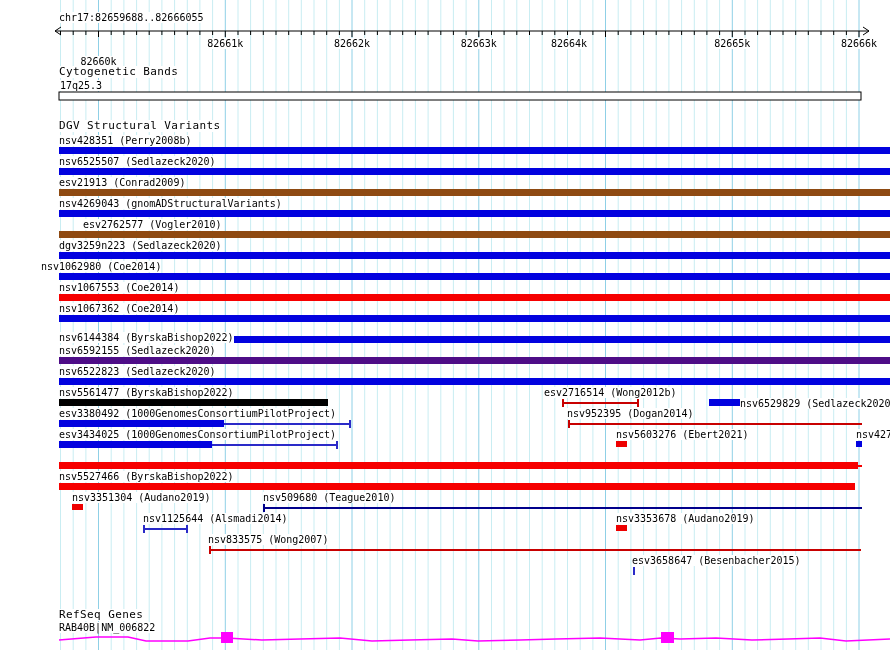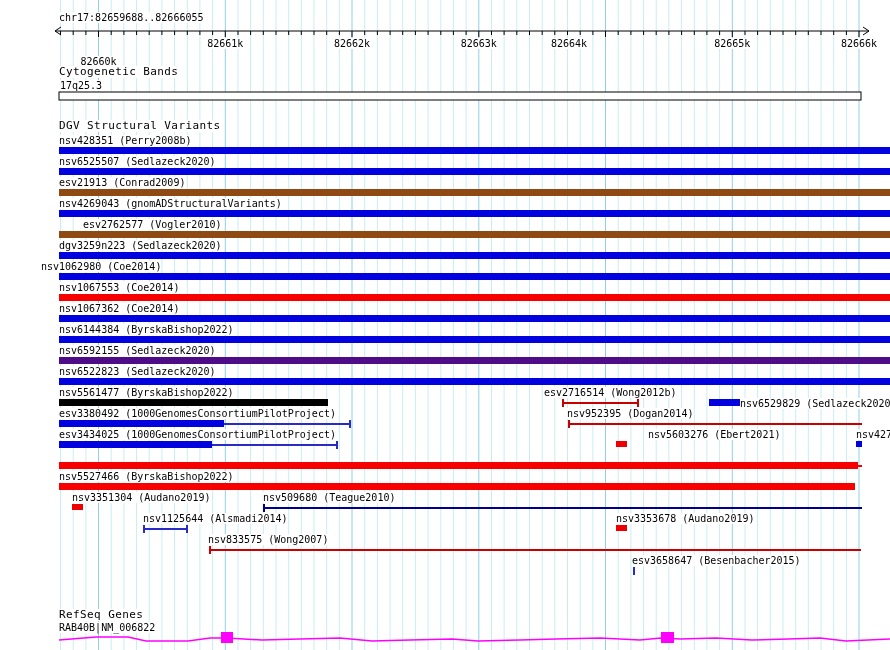--- a/index.html
+++ b/index.html
@@ -182,21 +182,21 @@
       <div class="lbl" style="left: 59px; top: 219px; margin-left: 24px;">esv2762577 (Vogler2010)</div>
       <div class="shape" style="left: 59px; top: 231px; width: 831px; height: 7px; background: rgb(142, 74, 18);"></div>
       <div class="lbl" style="left: 59px; top: 240px;">dgv3259n223 (Sedlazeck2020)</div>
       <div class="shape" style="left: 59px; top: 252px; width: 831px; height: 7px; background: rgb(2, 2, 223);"></div>
       <div class="lbl" style="left: 41px; top: 261px;">nsv1062980 (Coe2014)</div>
       <div class="shape" style="left: 59px; top: 273px; width: 831px; height: 7px; background: rgb(2, 2, 223);"></div>
       <div class="lbl" style="left: 59px; top: 282px;">nsv1067553 (Coe2014)</div>
       <div class="shape" style="left: 59px; top: 294px; width: 831px; height: 7px; background: rgb(246, 0, 0);"></div>
       <div class="lbl" style="left: 59px; top: 303px;">nsv1067362 (Coe2014)</div>
       <div class="shape" style="left: 59px; top: 315px; width: 831px; height: 7px; background: rgb(2, 2, 223);"></div>
-      <div class="lbl" style="left: 59px; top: 324px;">nsv6144384 (ByrskaBishop2022)</div>
+      <div class="lbl" style="left: 59px; top: 332px;">nsv6144384 (ByrskaBishop2022)</div>
       <div class="shape" style="left: 59px; top: 336px; width: 831px; height: 7px; background: rgb(2, 2, 223);"></div>
       <div class="lbl" style="left: 59px; top: 345px;">nsv6592155 (Sedlazeck2020)</div>
       <div class="shape" style="left: 59px; top: 357px; width: 831px; height: 7px; background: rgb(78, 13, 135);"></div>
       <div class="lbl" style="left: 59px; top: 366px;">nsv6522823 (Sedlazeck2020)</div>
       <div class="shape" style="left: 59px; top: 378px; width: 831px; height: 7px; background: rgb(2, 2, 223);"></div>
       <div class="lbl" style="left: 59px; top: 387px;">nsv5561477 (ByrskaBishop2022)</div>
       <div class="shape" style="left: 59px; top: 399px; width: 269px; height: 7px; background: rgb(0, 0, 0);"></div>
       <div class="lbl" style="left: 544px; top: 387px;">esv2716514 (Wong2012b)</div>
       <div class="shape" style="left: 562px; top: 399px; width: 2px; height: 8px; background: rgb(200, 0, 0);"></div>
       <div class="shape" style="left: 562px; top: 402px; width: 75px; height: 2px; background: rgb(200, 0, 0);"></div>
@@ -207,21 +207,21 @@
       <div class="shape" style="left: 59px; top: 420px; width: 165px; height: 7px; background: rgb(2, 2, 223);"></div>
       <div class="shape" style="left: 224px; top: 423px; width: 125px; height: 2px; background: rgb(42, 42, 200);"></div>
       <div class="shape" style="left: 349px; top: 420px; width: 2px; height: 8px; background: rgb(42, 42, 200);"></div>
       <div class="lbl" style="left: 567px; top: 408px;">nsv952395 (Dogan2014)</div>
       <div class="shape" style="left: 568px; top: 420px; width: 2px; height: 8px; background: rgb(200, 0, 0);"></div>
       <div class="shape" style="left: 568px; top: 423px; width: 294px; height: 2px; background: rgb(200, 0, 0);"></div>
       <div class="lbl" style="left: 59px; top: 429px;">esv3434025 (1000GenomesConsortiumPilotProject)</div>
       <div class="shape" style="left: 59px; top: 441px; width: 153px; height: 7px; background: rgb(2, 2, 223);"></div>
       <div class="shape" style="left: 212px; top: 444px; width: 124px; height: 2px; background: rgb(42, 42, 200);"></div>
       <div class="shape" style="left: 336px; top: 441px; width: 2px; height: 8px; background: rgb(42, 42, 200);"></div>
-      <div class="lbl" style="left: 648px; top: 429px;">nsv5603276 (Ebert2021)</div>
+      <div class="lbl" style="left: 616px; top: 429px;">nsv5603276 (Ebert2021)</div>
       <div class="shape" style="left: 616px; top: 441px; width: 11px; height: 6px; background: rgb(238, 0, 0);"></div>
       <div class="lbl" style="left: 856px; top: 429px;">nsv427</div>
       <div class="shape" style="left: 856px; top: 441px; width: 6px; height: 6px; background: rgb(2, 2, 223);"></div>
       <div class="shape" style="left: 59px; top: 462px; width: 799px; height: 7px; background: rgb(246, 0, 0);"></div>
       <div class="shape" style="left: 858px; top: 465px; width: 4px; height: 2px; background: rgb(246, 0, 0);"></div>
       <div class="lbl" style="left: 59px; top: 471px;">nsv5527466 (ByrskaBishop2022)</div>
       <div class="shape" style="left: 59px; top: 483px; width: 796px; height: 7px; background: rgb(246, 0, 0);"></div>
       <div class="lbl" style="left: 72px; top: 492px;">nsv3351304 (Audano2019)</div>
       <div class="shape" style="left: 72px; top: 504px; width: 11px; height: 6px; background: rgb(238, 0, 0);"></div>
       <div class="lbl" style="left: 263px; top: 492px;">nsv509680 (Teague2010)</div>

